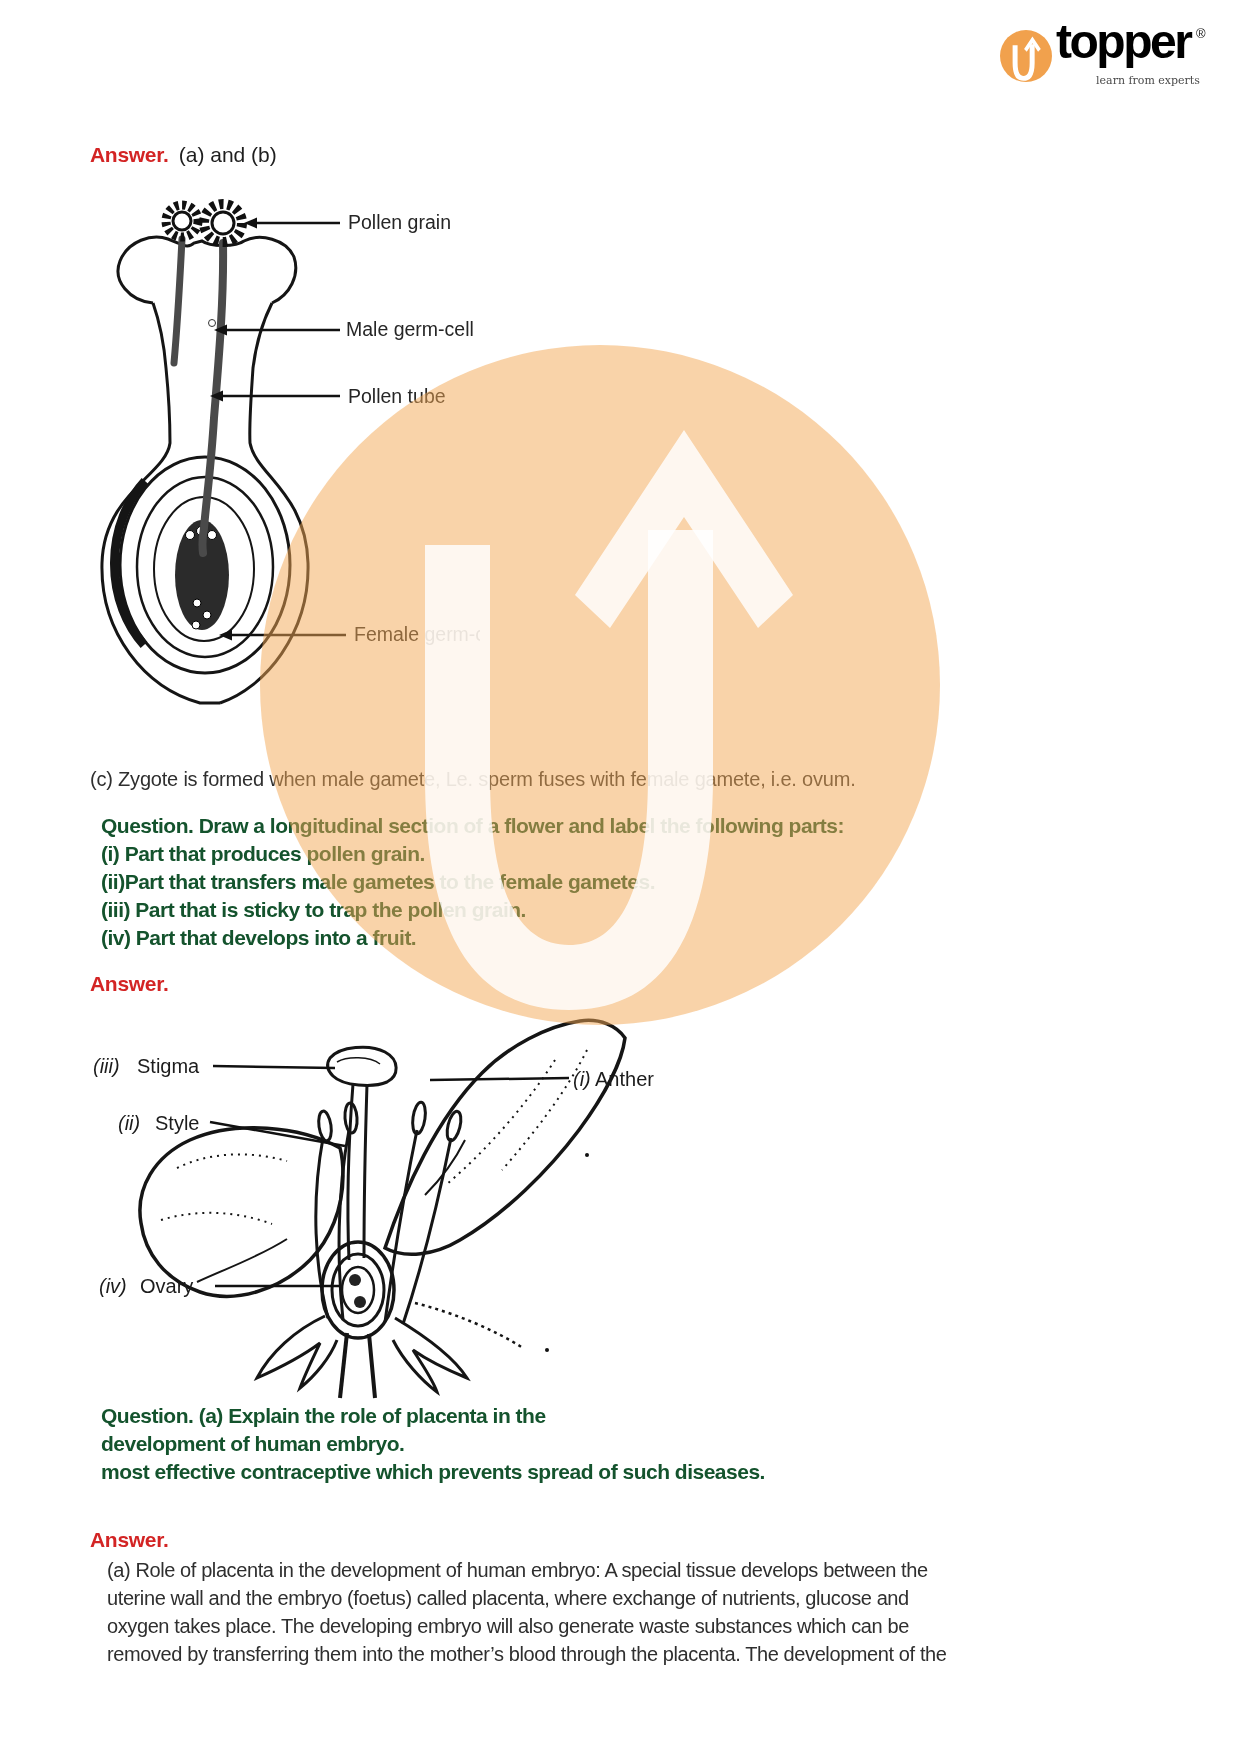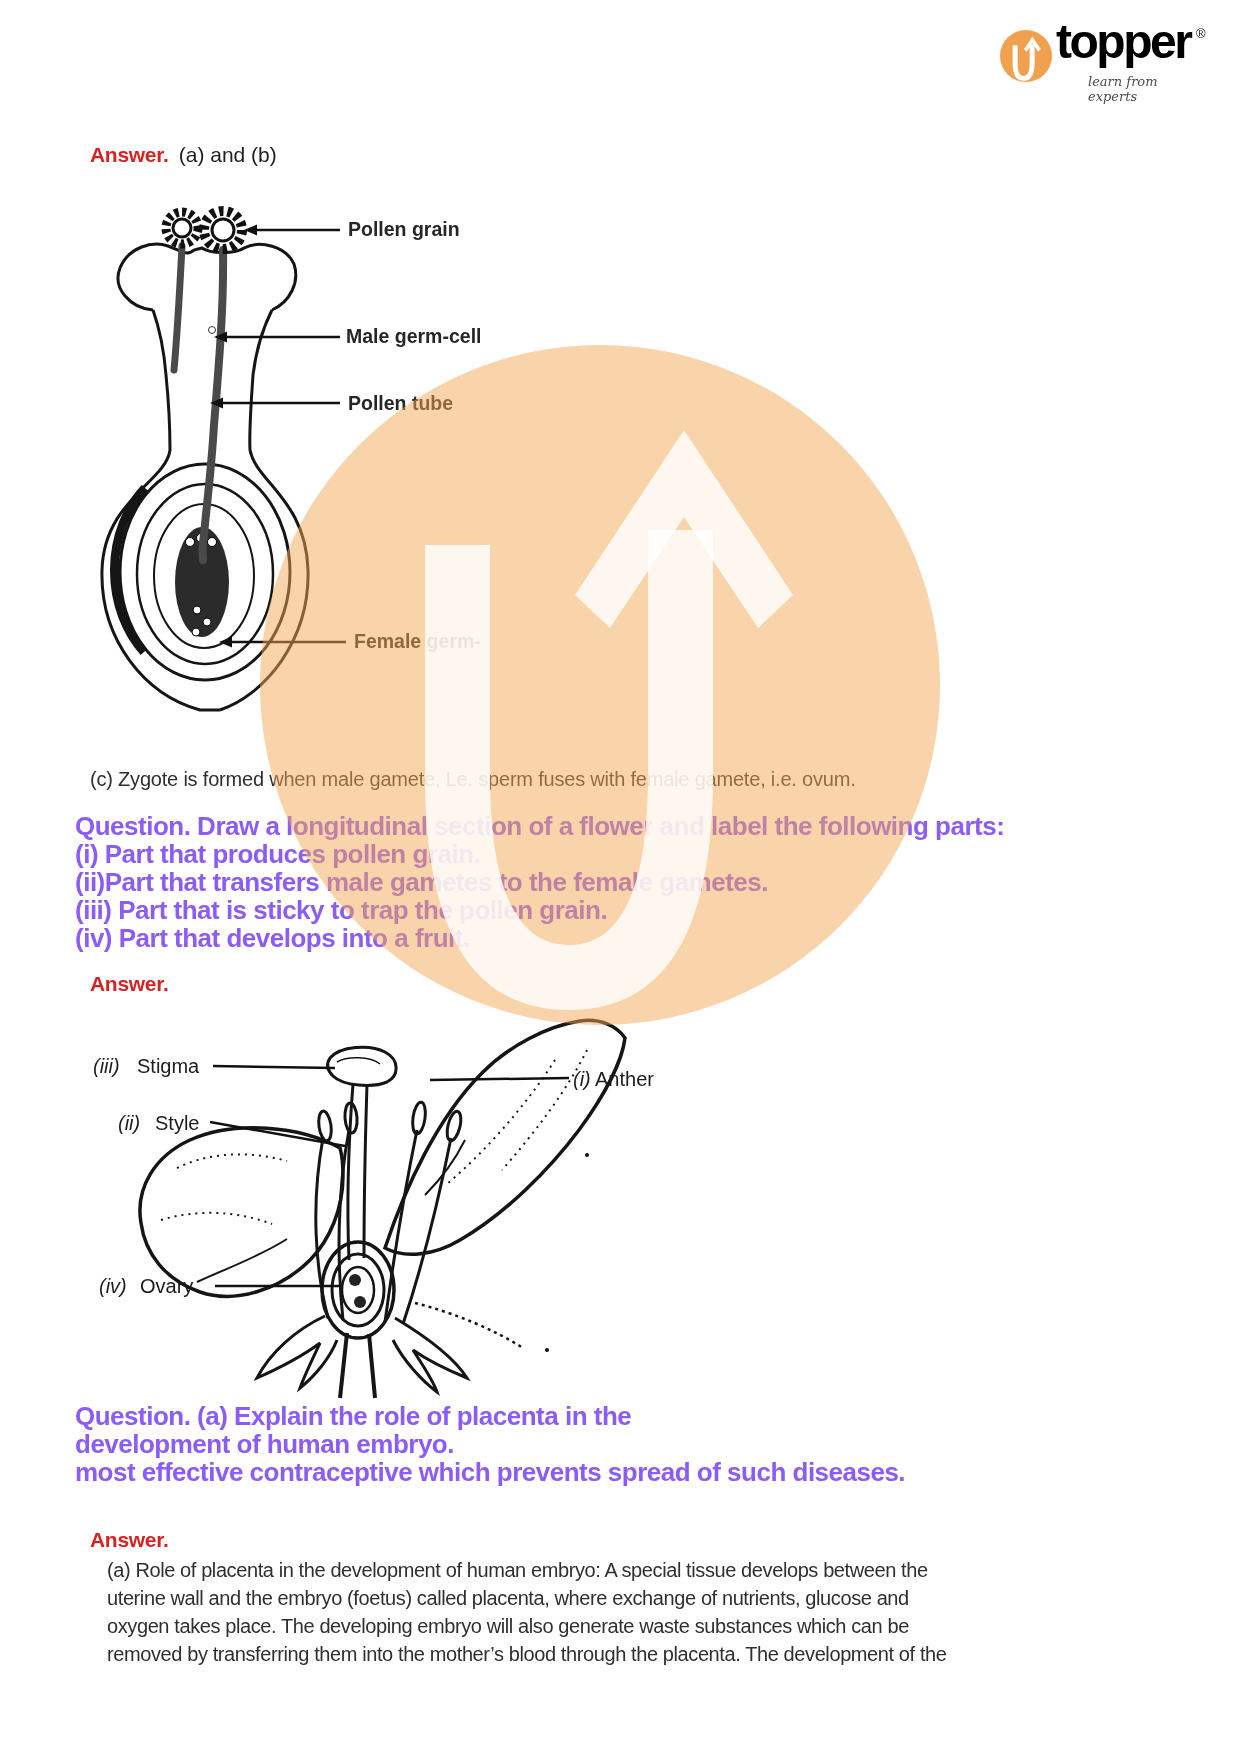--- a/index.html
+++ b/index.html
@@ -11,28 +11,28 @@
   .abs{position:absolute;}
   
   #logo{left:1000px; top:28px; width:210px; height:64px;}
   #logo .icon{position:absolute; left:0; top:2px;}
   #logo .word{
     position:absolute; left:56px; top:-14px;
     font-size:48px; font-weight:700; letter-spacing:-2.5px; color:#000000;
   }
   #logo .reg{position:absolute; left:196px; top:-2px; font-size:13px; color:#141414;}
   #logo .tag{
-    position:absolute; left:88px; top:46px; width:120px; text-align:left;
-    font-family:"DejaVu Serif", serif; font-style:italic;
-    font-size:13px; color:#4a4a4a;
+    position:absolute; left:88px; top:46px; width:120px; text-align:center;
+    font-family:"DejaVu Serif", serif; 
+    font-size:11px; color:#4a4a4a;
   }
   
   .line{position:absolute; left:90px; white-space:nowrap;}
   .body-reg{font-size:20px; color:#2f2f2f; letter-spacing:-0.2px;}
-  .qbold{font-size:26px; font-weight:700; color:#8b5cf6; letter-spacing:-0.5px;}
+  .qbold{font-size:21px; font-weight:700; color:#14532d; letter-spacing:-0.5px;margin-left:26px;}
   .ansred{font-size:21px; font-weight:700; letter-spacing:-0.3px; color:#d32424;}
   .ansrest{font-size:21px; font-weight:400; color:#1e1e1e;}
   .qblock div{height:28px; line-height:28px;}
   .pblock div{height:28px; line-height:28px;}
   
   svg text{font-family:"Liberation Sans", sans-serif;}
   .figlabel{font-size:19.5px; fill:#262626;}
   .figlabel-it{font-size:20px; font-style:italic; fill:#1c1c1c;}
   .figlabel-n{font-size:20px; fill:#1c1c1c;}
   .sk{stroke:#151515; fill:none;}
@@ -57,21 +57,21 @@
     <span class="word">topper</span>
     <span class="reg">®</span>
     <span class="tag">learn from experts</span>
   </div>
 
   <div class="line" style="top:143px;">
     <span class="ansred">Answer.</span>
     <span class="ansrest">&nbsp;</span><span class="ansrest">(a) and (b)</span>
   </div>
 
-  <div class="abs" style="left:90px; top:190px; width:390px; height:540px;font-weight:bold;">
+  <div class="abs" style="left:90px; top:183px; width:390px; height:540px;">
     <svg width="390" height="540" viewBox="0 0 390 540">
 
       <path class="sk" stroke-width="3" d="M63,120 C40,118 22,98 30,78 C38,58 62,50 78,56 L88,60 C95,64 100,64 104,60 L112,58 C120,64 146,64 154,58 C170,50 196,56 204,74 C210,92 200,112 182,120"></path>
       <path class="sk" stroke-width="3" d="M182,120 C172,140 166,160 163,185 C161,215 159,240 160,260 C166,292 216,310 218,380 C220,450 175,505 130,520"></path>
       <path class="sk" stroke-width="3" d="M63,120 C70,140 74,160 76,185 C79,215 80,240 80,260 C76,292 14,310 12,380 C10,450 55,505 110,520 L130,520"></path>
 
       <ellipse class="sk" cx="115" cy="382" rx="85" ry="108" stroke-width="3"></ellipse>
       <ellipse class="sk" cx="115" cy="384" rx="68" ry="90" stroke-width="2.5"></ellipse>
       <ellipse class="sk" cx="114" cy="386" rx="50" ry="72" stroke-width="2"></ellipse>
       <path class="sk" stroke-width="9" d="M55,298 A90,110 0 0 0 54,462"></path>

